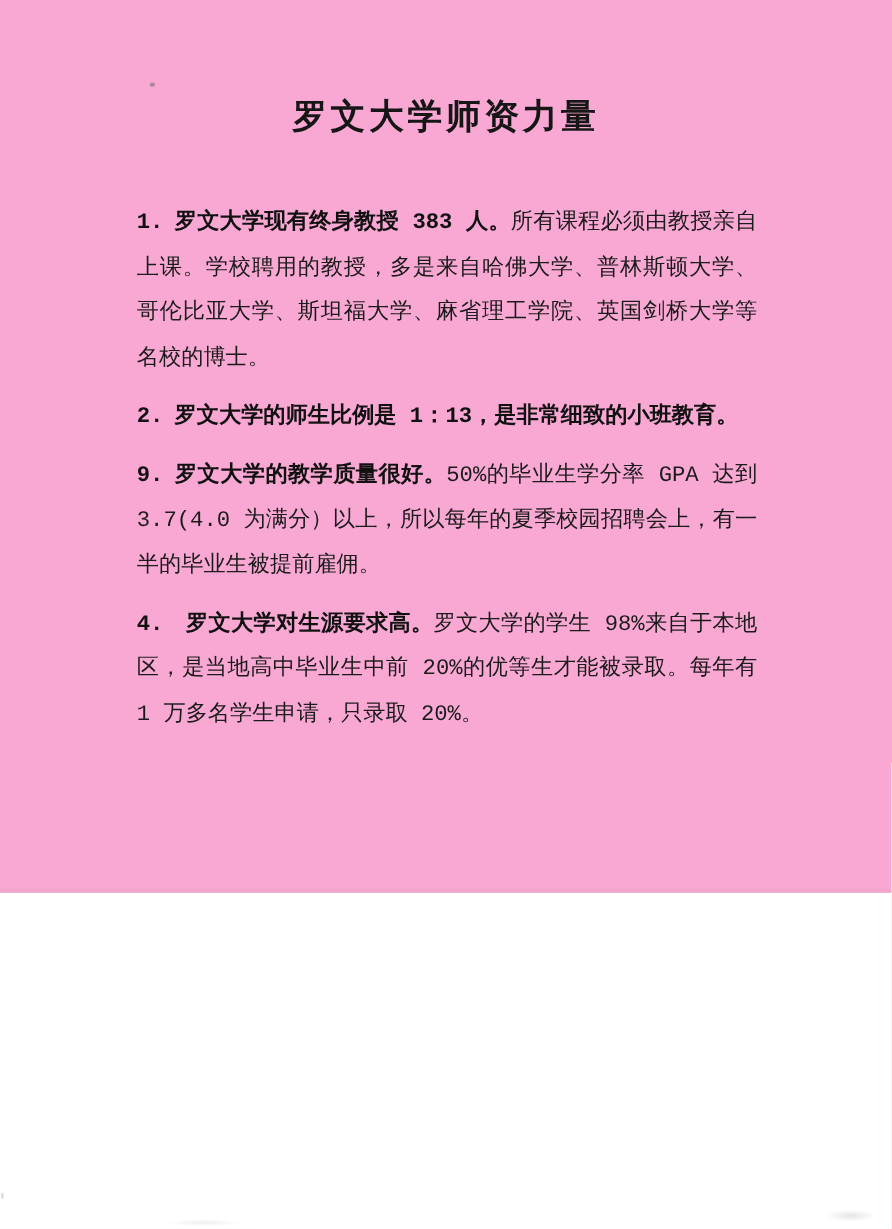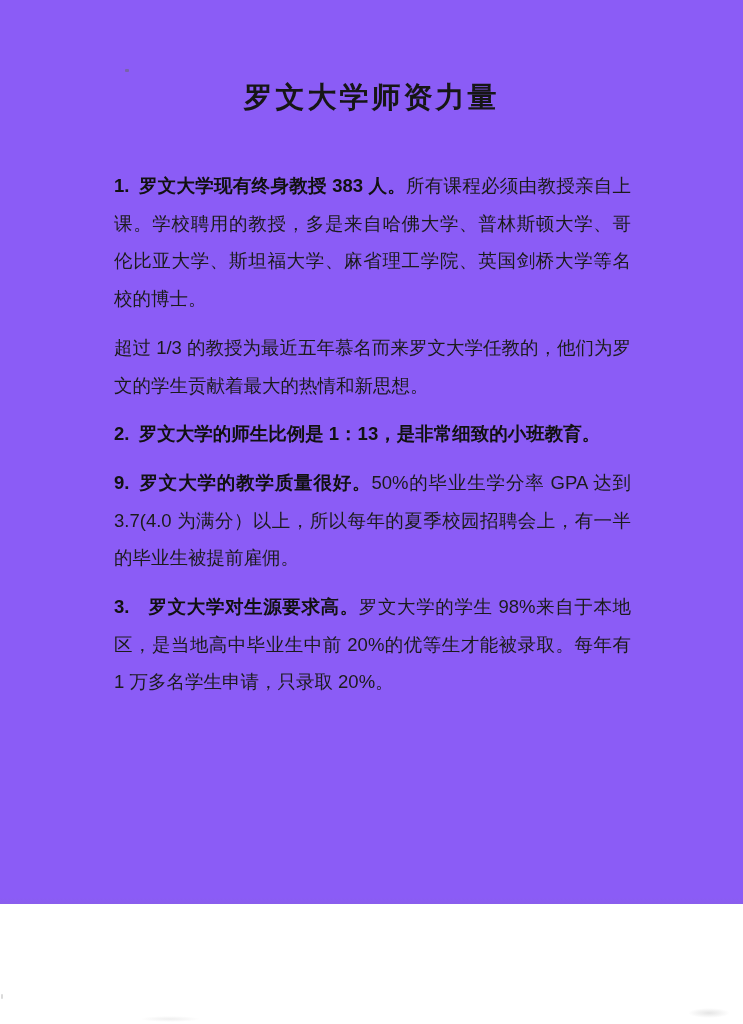--- a/index.html
+++ b/index.html
@@ -6,23 +6,23 @@
     margin: 0;
     padding: 0;
     width: 743px;
     height: 1024px;
     background: #ffffff;
     overflow: hidden;
   }
   .page {
     position: relative;
     width: 743px;
-    height: 904px;
-    background: #8b5cf6;
-    font-family: Liberation Sans, sans-serif;
+    height: 744px;
+    background: #f9a8d4;
+    font-family: Liberation Mono, monospace;
     color: #1b1b1b;
   }
   
   .page::after {
     content: "";
     position: absolute;
     left: 0; right: 0; bottom: 0;
     height: 6px;
     background: linear-gradient(to bottom, rgba(0,0,0,0) 0%, rgba(120,120,120,0.08) 100%);
     pointer-events: none;
@@ -81,23 +81,22 @@
   }
 </style>
 </head>
 <body>
 
 <div class="page">
   <h1 class="doc-title">罗文大学师资力量</h1>
 
   <div class="doc-body" id="doc-body">
       <p class="para"><span class="seg bold">1. 罗文大学现有终身教授 383 人。</span><span class="seg">所有课程必须由教授亲自上课。学校聘用的教授，多是来自哈佛大学、普林斯顿大学、哥伦比亚大学、斯坦福大学、麻省理工学院、英国剑桥大学等名校的博士。</span></p>
-      <p class="para"><span class="seg">超过 1/3 的教授为最近五年慕名而来罗文大学任教的，他们为罗文的学生贡献着最大的热情和新思想。</span></p>
       <p class="para"><span class="seg bold">2. 罗文大学的师生比例是 1：13，是非常细致的小班教育。</span></p>
       <p class="para"><span class="seg bold">9. 罗文大学的教学质量很好。</span><span class="seg">50%的毕业生学分率 GPA 达到 3.7(4.0 为满分）以上，所以每年的夏季校园招聘会上，有一半的毕业生被提前雇佣。</span></p>
-      <p class="para"><span class="seg bold">3. 罗文大学对生源要求高。</span><span class="seg">罗文大学的学生 98%来自于本地区，是当地高中毕业生中前 20%的优等生才能被录取。每年有 1 万多名学生申请，只录取 20%。</span></p>
+      <p class="para"><span class="seg bold">4. 罗文大学对生源要求高。</span><span class="seg">罗文大学的学生 98%来自于本地区，是当地高中毕业生中前 20%的优等生才能被录取。每年有 1 万多名学生申请，只录取 20%。</span></p>
     </div>
 
   <div class="speck speck-top"></div>
   <div class="speck speck-bottom-left"></div>
   <div class="smudge-bottom-right"></div>
   <div class="smudge-bottom-mid"></div>
 </div>
 
 </body></html>

